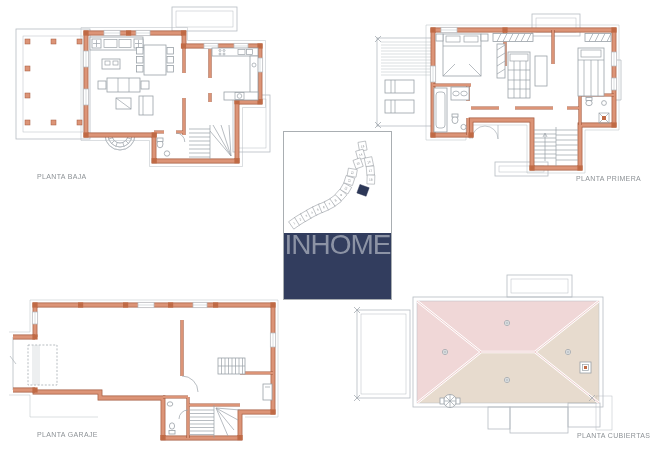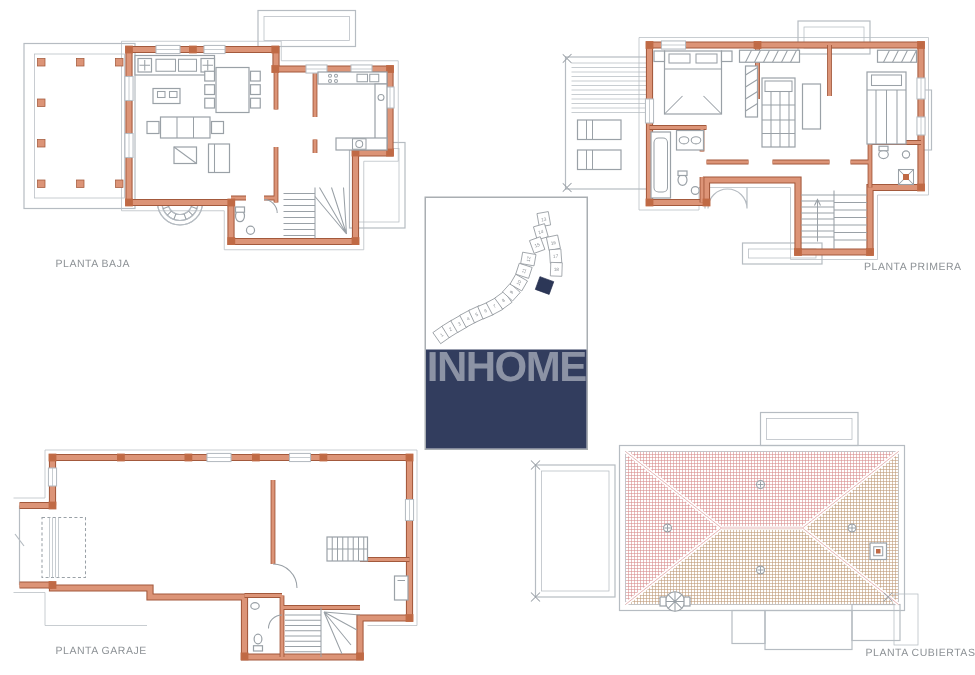--- a/index.html
+++ b/index.html
@@ -32,21 +32,21 @@
   .pattan{stroke:var(--roof-tan);stroke-width:.4;}
   .plot{fill:#fff;stroke:#8a9096;stroke-width:.5;}
   .plot-num{font:3.2px "Liberation Sans",sans-serif;fill:#8a8f94;}
   .hl{fill:var(--site-highlight);stroke:#20294a;stroke-width:.4;}
   
   .card{position:absolute;left:283px;top:131px;width:109px;height:169px;
         border:1.2px solid var(--card-border);box-sizing:border-box;background:#fff;}
   .card .siteplan{position:absolute;left:0;top:0;width:100%;height:101px;}
   .card .band{position:absolute;left:0;top:101px;width:100%;height:66px;background:var(--logo-band);}
   .card .wordmark{position:absolute;left:0;top:98px;width:100%;height:30px;overflow:hidden;
-        text-align:center;font-size:28px;font-weight:bold;letter-spacing:-1px;
+        text-align:center;font-size:28px;font-weight:normal;letter-spacing:-1px;
         color:var(--logo-text);line-height:30px;white-space:nowrap;}
 </style>
 </head>
 <body>
 
 <div class="sheet">
 
   <div class="plan" style="left:8px;top:3px;width:265px;height:172px">
     <svg width="265" height="172" viewBox="0 0 265 172">
 

